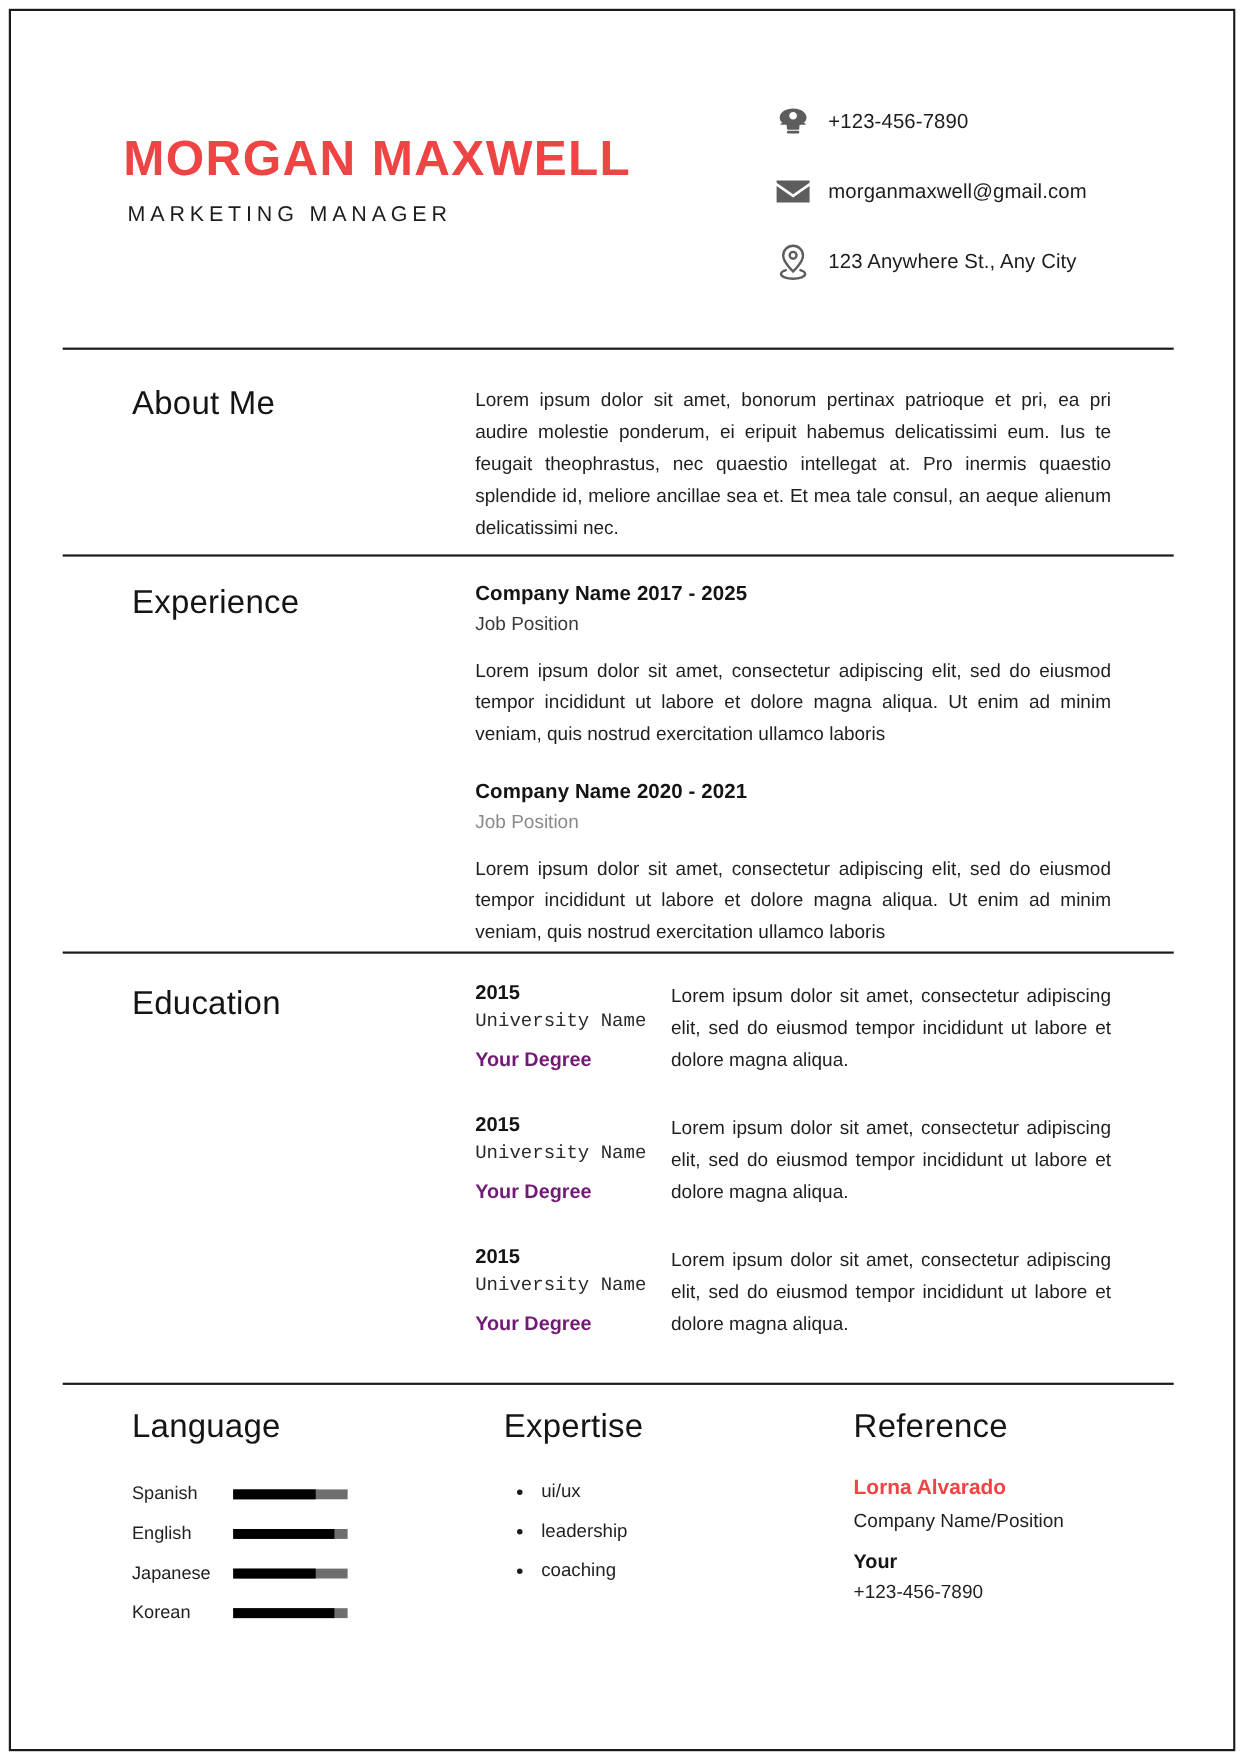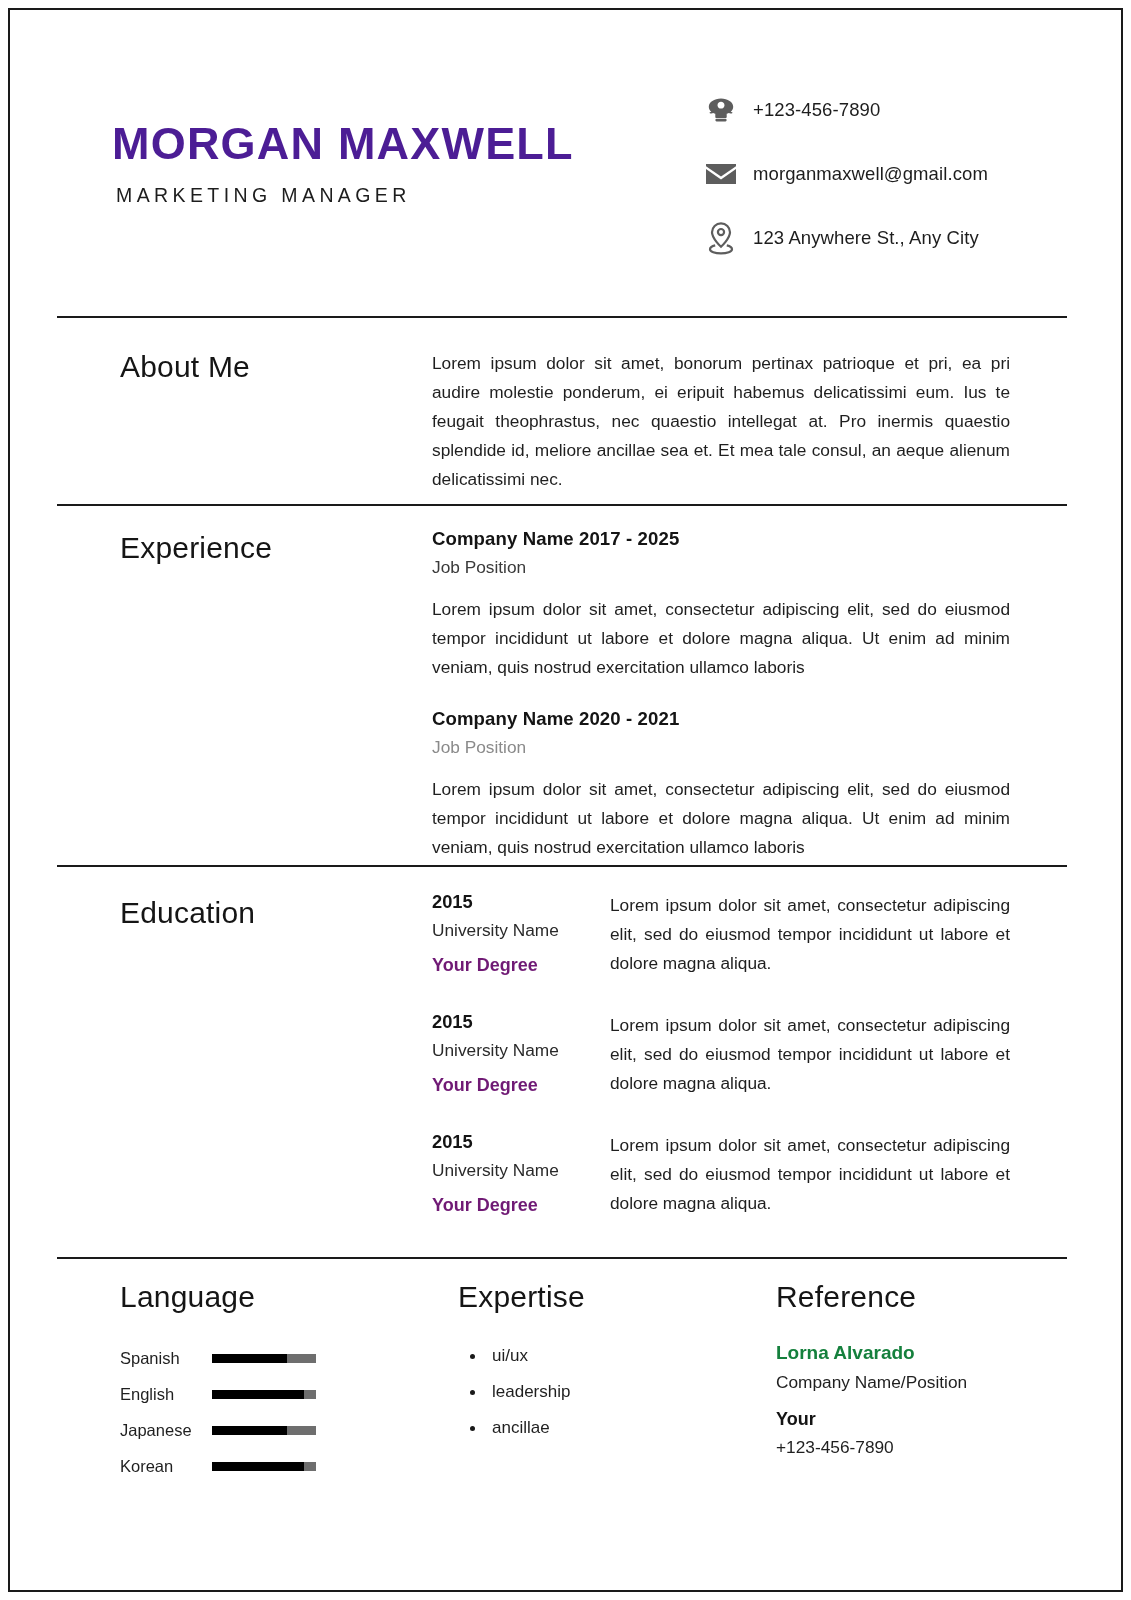--- a/index.html
+++ b/index.html
@@ -37,21 +37,21 @@
     width: 1111px;
     height: 290px;
   }
   .name {
     position: absolute;
     left: 102px;
     top: 108px;
     font-size: 45px;
     font-weight: 700;
     letter-spacing: 1.2px;
-    color: #4c1d95;
+    color: #ef4444;
     white-space: nowrap;
     font-family: "Liberation Sans", sans-serif;
   }
   .job-title {
     position: absolute;
     left: 106px;
     top: 174px;
     font-size: 19.5px;
     font-weight: 400;
     letter-spacing: 4.4px;
@@ -165,20 +165,21 @@
   .edu-left { width: 178px; min-width: 178px; }
   .edu-year {
     font-size: 18.3px;
     font-weight: 700;
     color: #141414;
   }
   .edu-school {
     font-size: 17.3px;
     color: #2a2a2a;
     margin-top: 7px;
+    font-family: Liberation Mono, monospace;
   }
   .edu-degree {
     font-size: 18px;
     font-weight: 700;
     color: #701a75;
     margin-top: 14px;
   }
   .edu-right { width: 400px; }
 
   .lang-head { left: 110px; top: 1270px; }
@@ -246,21 +247,21 @@
 
   .ref-block {
     position: absolute;
     left: 766px;
     top: 1332px;
     width: 300px;
   }
   .ref-name {
     font-size: 19px;
     font-weight: 700;
-    color: #15803d;
+    color: #ef4444;
   }
   .ref-company {
     font-size: 17.3px;
     color: #1f1f1f;
     margin-top: 8px;
   }
   .ref-phone-label {
     font-size: 18px;
     font-weight: 700;
     color: #141414;
@@ -426,21 +427,21 @@
         <span class="skill-dot">
             <i></i>
           </span>
         <span class="skill-label">leadership</span>
       </div>
 
       <div class="skill-row">
         <span class="skill-dot">
             <i></i>
           </span>
-        <span class="skill-label">ancillae</span>
+        <span class="skill-label">coaching</span>
       </div>
 
     </div>
 
     <div class="sec-head ref-head">Reference</div>
     <div class="ref-block">
       <div class="ref-name">Lorna Alvarado</div>
       <div class="ref-company">Company Name/Position</div>
       <div class="ref-phone-label">Your</div>
       <div class="ref-phone">+123-456-7890</div>

